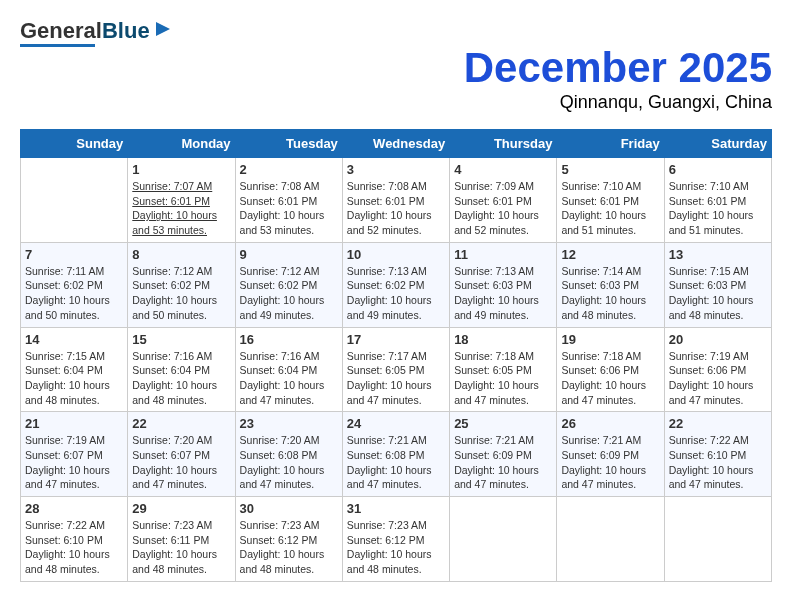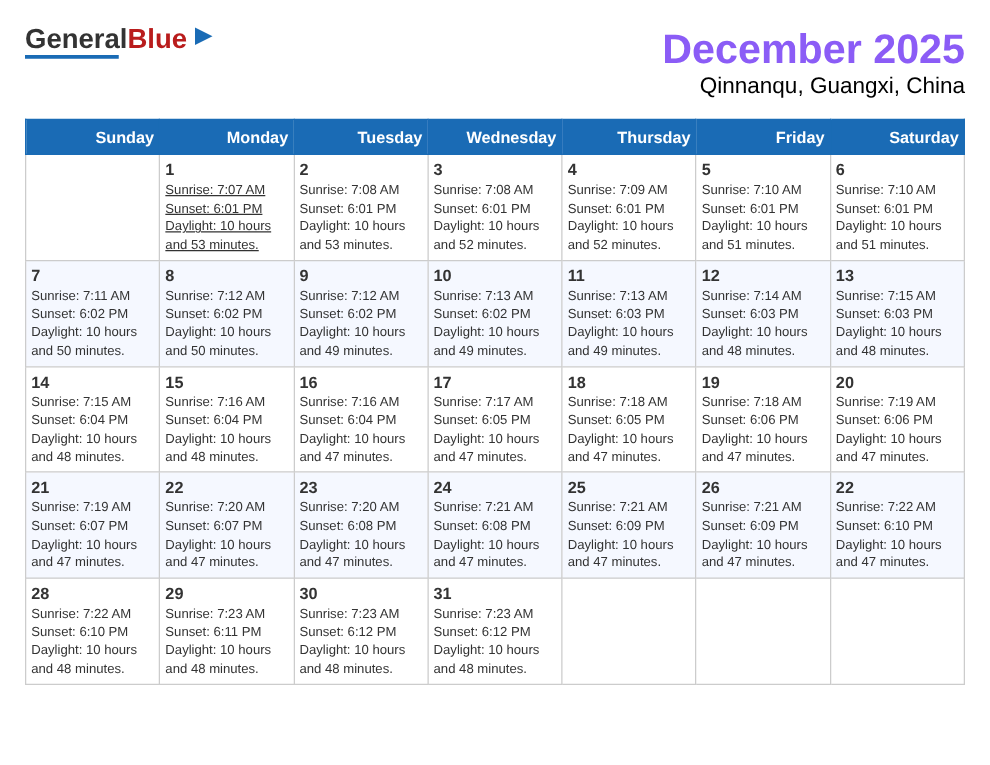--- a/index.html
+++ b/index.html
@@ -20,34 +20,35 @@
       display: flex;
       flex-direction: column;
       align-items: flex-start;
     }
     .logo-text {
       font-size: 22px;
       font-weight: bold;
       color: #333;
       line-height: 1;
     }
-    .logo-text span.blue { color: #b91c1c; }
+    .logo-text span.blue { color: #0c4a6e; }
     .logo-underline {
       height: 3px;
       background: #1a6bb5;
       width: 75px;
       margin-top: 2px;
     }
     .title-area {
       text-align: right;
     }
     .month-title {
-      font-size: 33px;
+      font-size: 42px;
       font-weight: bold;
-      color: #8b5cf6;
+      color: #1d4ed8;
+      margin-top: 24px;
     }
     .location-title {
       font-size: 18px;
       color: #000000;
     }
     .calendar {
       width: 100%;
       border-collapse: collapse;
       font-size: 11px;
     }

